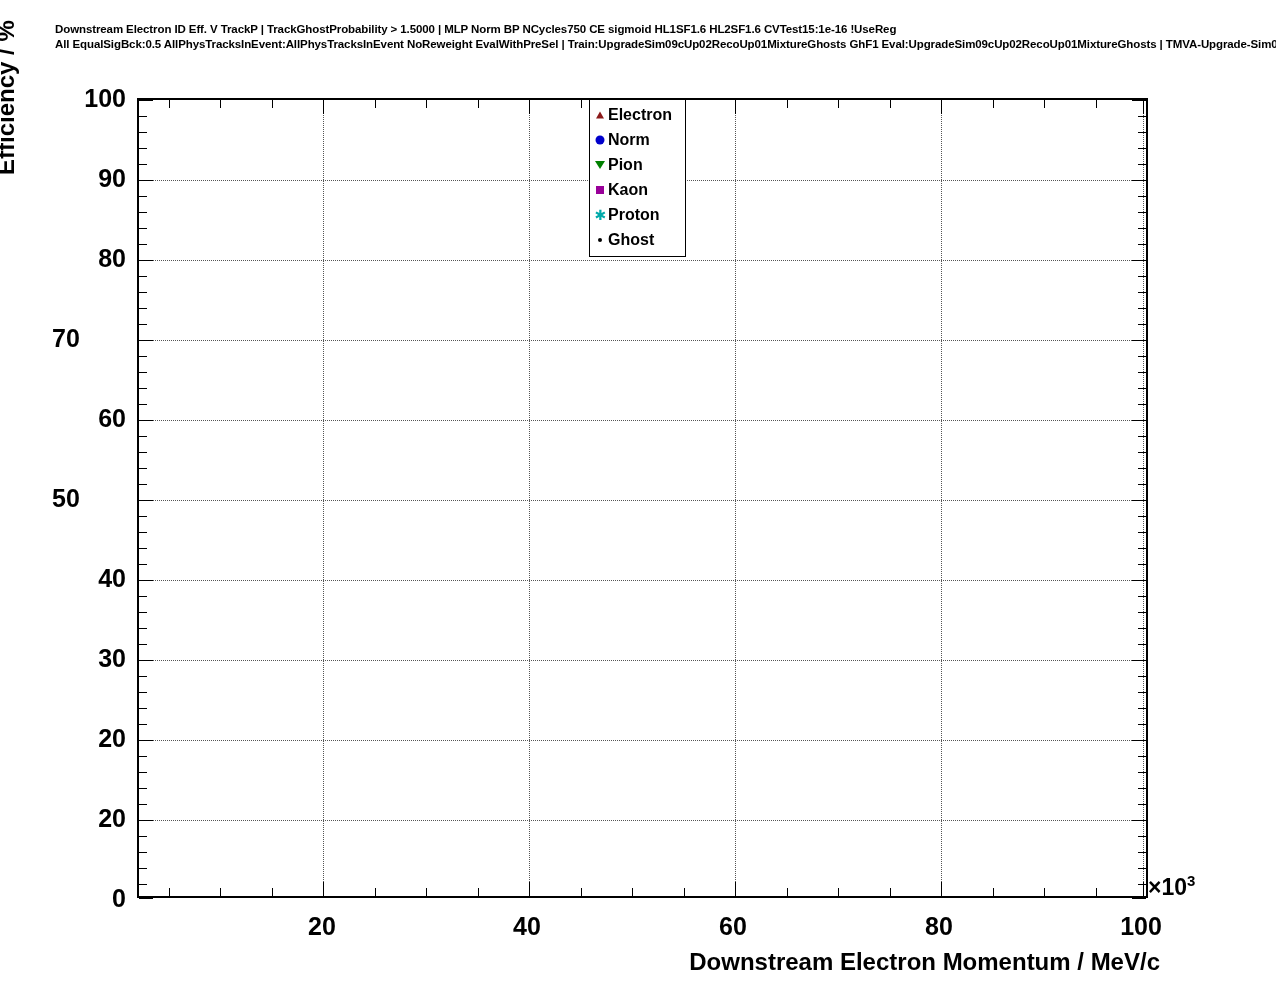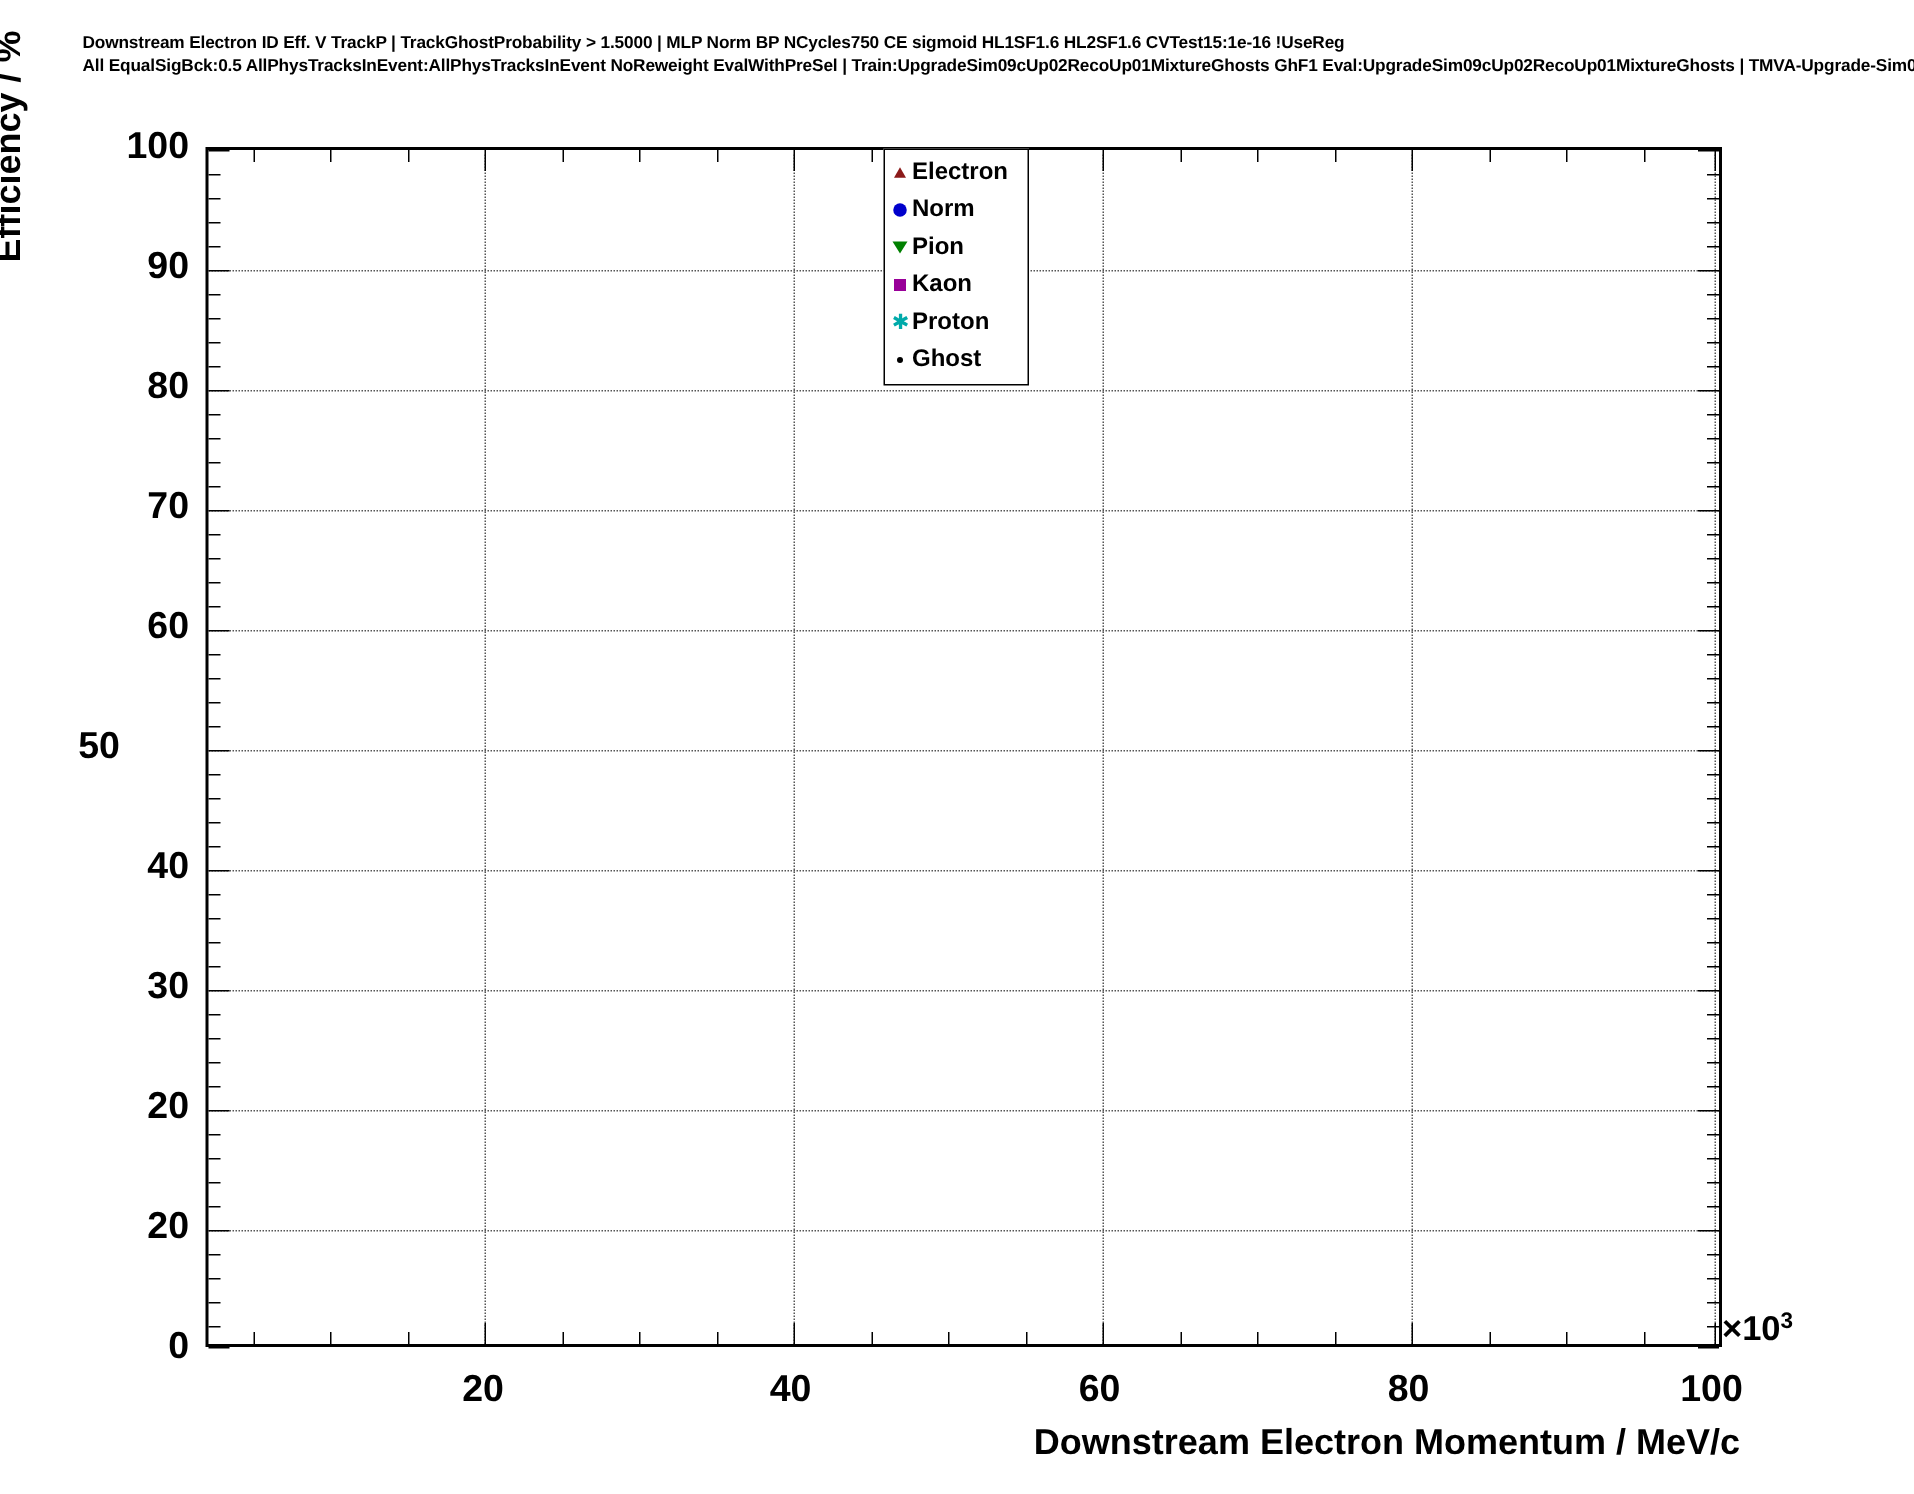--- a/index.html
+++ b/index.html
@@ -201,21 +201,21 @@
   <div class="hline">All EqualSigBck:0.5 AllPhysTracksInEvent:AllPhysTracksInEvent NoReweight EvalWithPreSel | Train:UpgradeSim09cUp02RecoUp01MixtureGhosts GhF1 Eval:UpgradeSim09cUp02RecoUp01MixtureGhosts | TMVA-Upgrade-Sim09cUp02RecoUp01</div>
 </div>
 
 <div id="y-axis-title">Efficiency / %</div>
 <div id="x-axis-title">Downstream Electron Momentum / MeV/c</div>
 <div id="x-axis-exponent"><span>×10</span><sup>3</sup></div>
 
 <div class="ylabel-text" style="top:98px;">100</div>
 <div class="ylabel-text" style="top:178px;text-align:right;">90</div>
 <div class="ylabel-text" style="top:258px;">80</div>
-<div class="ylabel-text" style="top:338px;">70</div>
+<div class="ylabel-text" style="top:338px;text-align:center;">70</div>
 <div class="ylabel-text" style="top:418px;">60</div>
 <div class="ylabel-text" style="top:498px;text-align:center;">50</div>
 <div class="ylabel-text" style="top:578px;">40</div>
 <div class="ylabel-text" style="top:658px;">30</div>
 <div class="ylabel-text" style="top:738px;">20</div>
 <div class="ylabel-text" style="top:818px;">20</div>
 <div class="ylabel-text" style="top:898px;">0</div>
 
 <div class="xlabel-text" style="left:322px; top:912px;">20</div>
 <div class="xlabel-text" style="left:527px; top:912px;">40</div>

